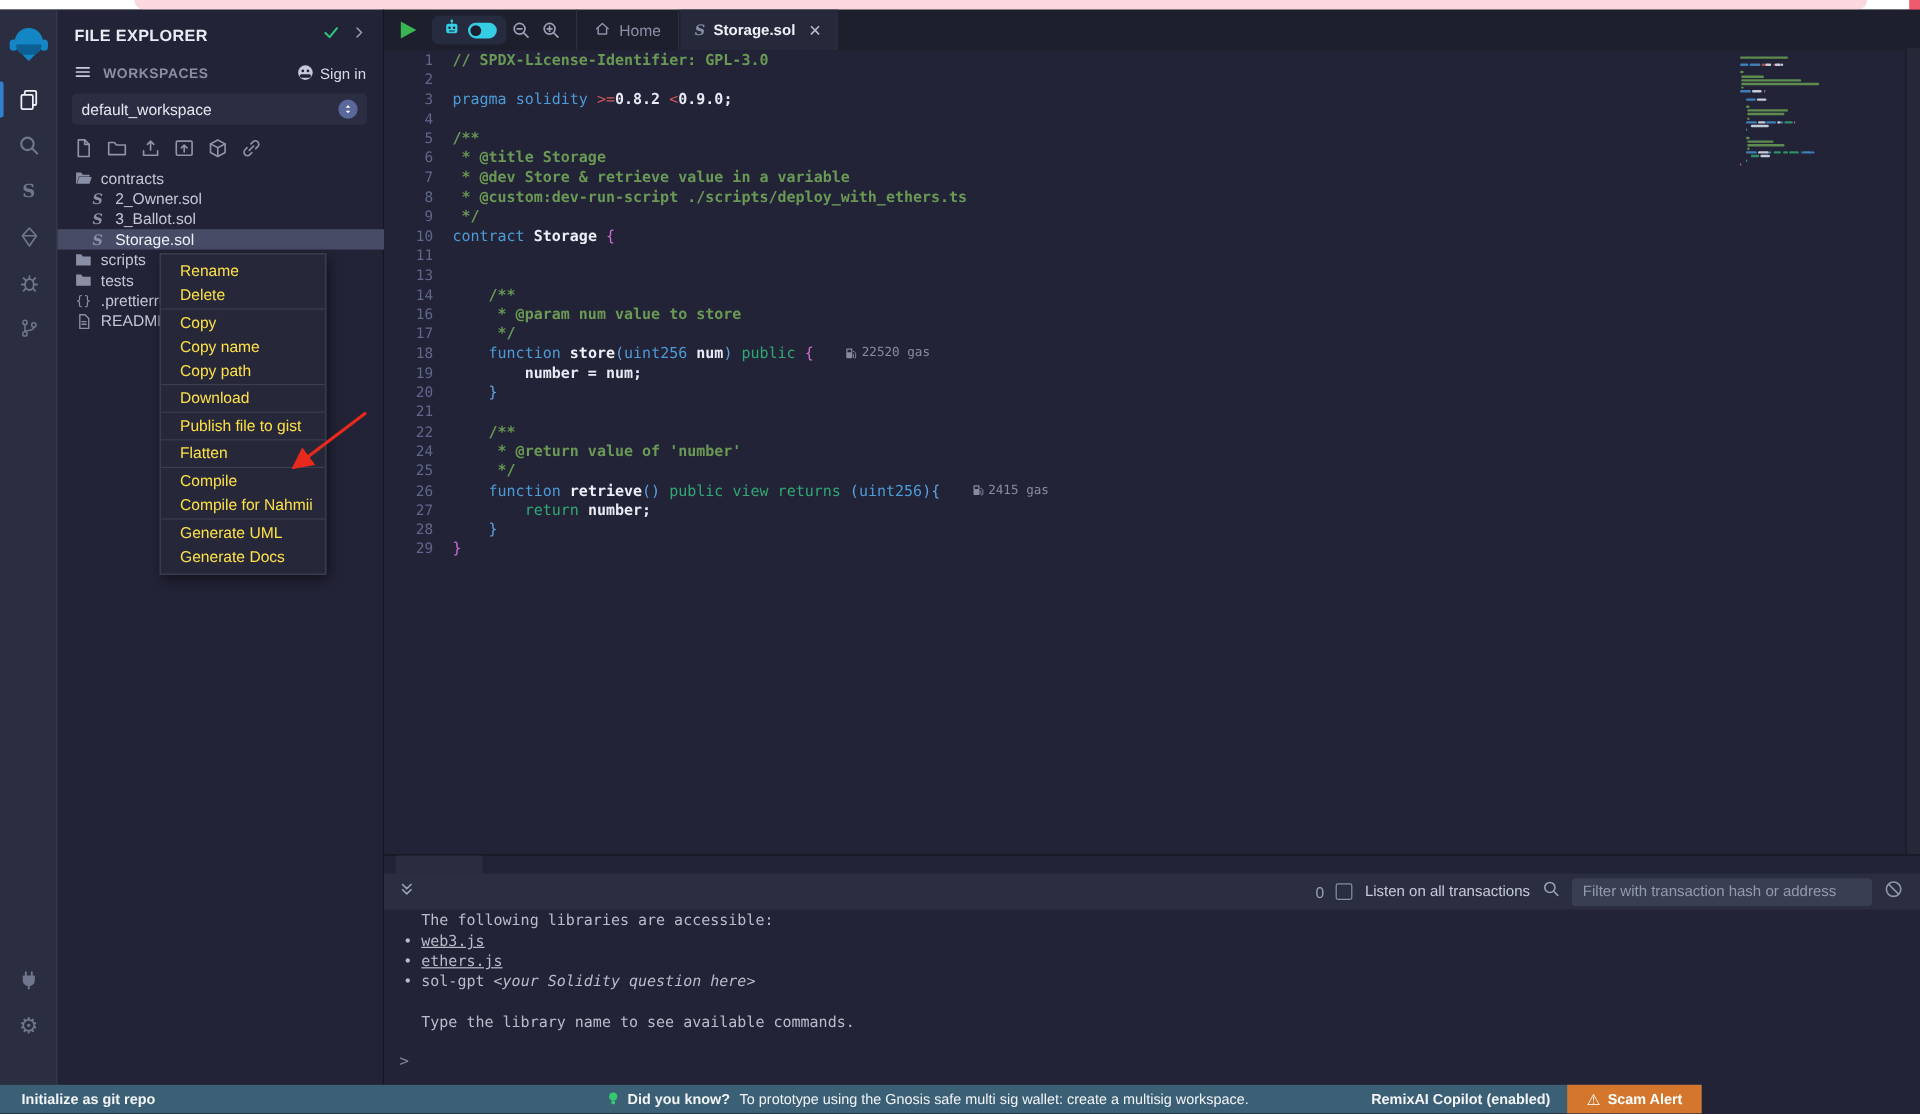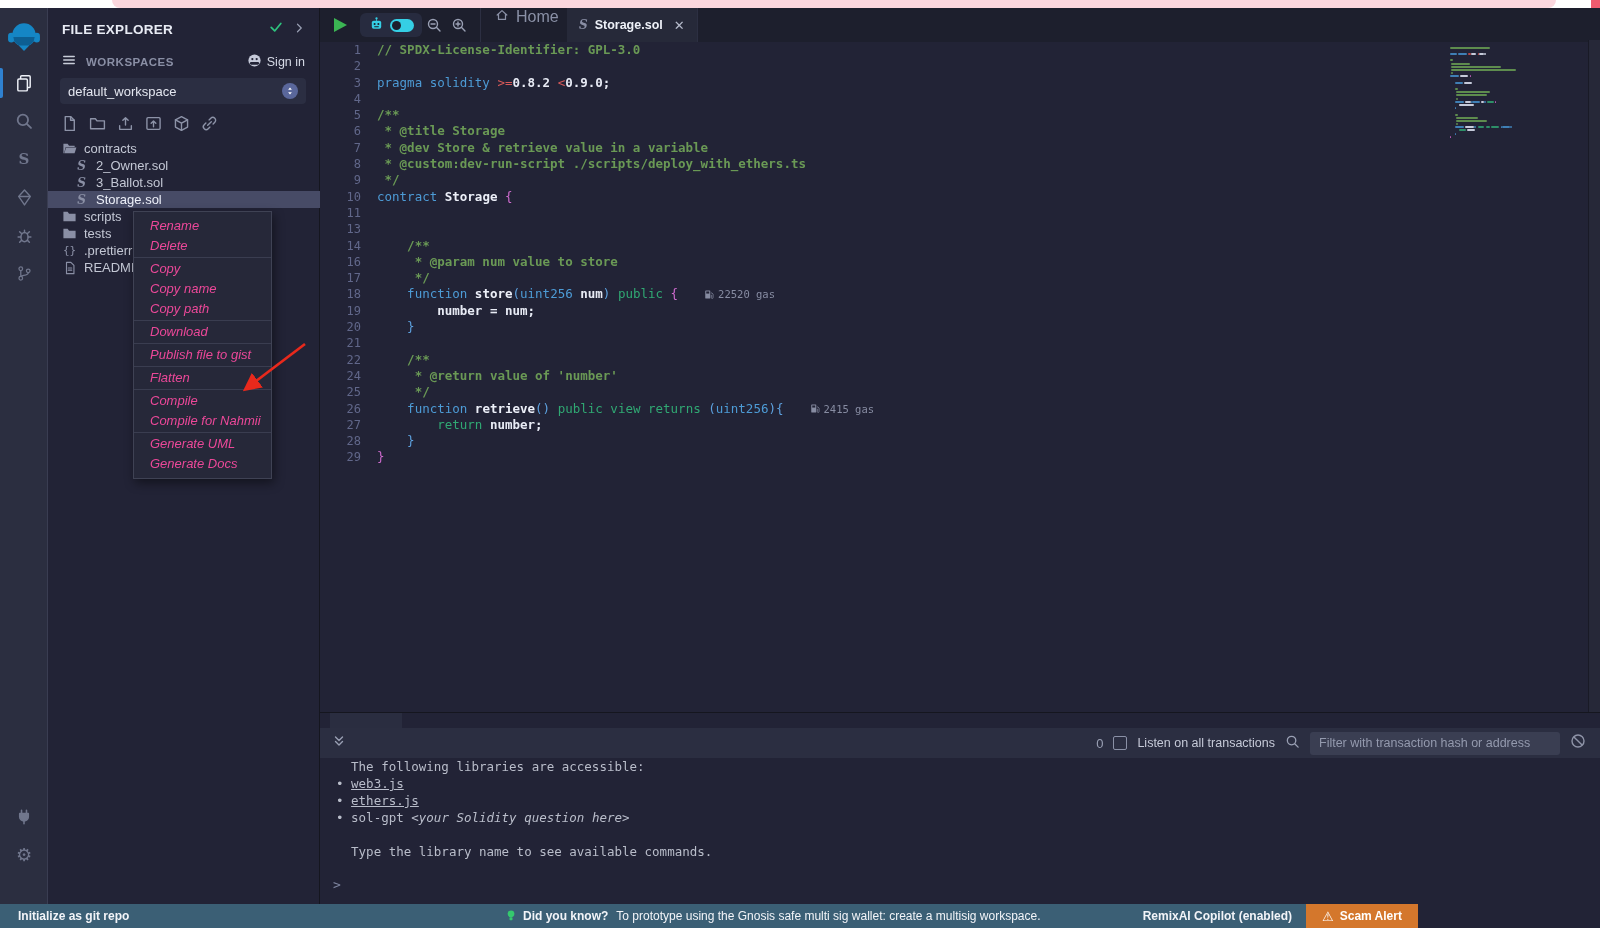--- a/index.html
+++ b/index.html
@@ -38,35 +38,35 @@
   
   #file-tree { position:absolute; left:0; top:132px; width:272px; }
   .tree-row { height:17px; display:flex; align-items:center; font-size:13px; color:#c3c7d4; white-space:nowrap; overflow:hidden; }
   .tree-row .ticon { width:15px; display:flex; justify-content:center; margin-right:7px; color:#8a8fa5; flex:none; }
   .tree-row.sel { background:#474b66; color:#eceff8; }
   .braces-glyph { font-size:11px; color:#8a8fa5; font-family:"DejaVu Sans Mono", monospace; }
   .sol-glyph { font-size:12px; color:#8a8fa5; font-family:"DejaVu Serif", serif; font-weight:bold; font-style:italic; }
 
   
   #context-menu { left:133px; top:211px; width:139px; background:#262839; border:1px solid #3f4254; box-shadow:2px 4px 10px rgba(0,0,0,.45); padding:4px 0; z-index:30; }
-  .cm-item { height:20px; line-height:20px; padding-left:16px; font-size:13px; color:#ec4899;font-style:italic; }
+  .cm-item { height:20px; line-height:20px; padding-left:16px; font-size:13px; color:#fde047; }
   .cm-div { height:1px; background:#3a3d50; margin:1px 0; }
 
   
   #red-arrow { left:233px; top:336px; width:84px; height:64px; z-index:40; }
 
   
   #top-bar { left:320px; top:8px; width:1280px; height:34px; background:#1d1f2d; }
   #play-btn { position:absolute; left:14px; top:10px; width:0; height:0; border-left:13px solid #3bb553; border-top:7.5px solid transparent; border-bottom:7.5px solid transparent; }
   #ai-box { position:absolute; left:40px; top:5px; width:62px; height:24px; background:#272b3f; border-radius:6px; display:flex; align-items:center; justify-content:center; gap:6px; color:#35cfe5; }
   .toggle-pill { width:24px; height:13px; border-radius:7px; background:#35cfe5; position:relative; }
   .toggle-pill .knob { position:absolute; left:2px; top:2px; width:9px; height:9px; border-radius:50%; background:#1d1f2d; }
   #zoom-out-btn { position:absolute; left:106px; top:9px; color:#9aa0b4; }
   #zoom-in-btn  { position:absolute; left:131px; top:9px; color:#9aa0b4; }
-  #tab-home { position:absolute; left:160px; top:0; height:34px; display:flex; align-items:flex-start; gap:7px; padding:0 14px; color:#8a90a6; font-size:16px; border-right:1px solid #2c2f42; border-left:1px solid #2c2f42; }
+  #tab-home { position:absolute; left:160px; top:0; height:34px; display:flex; align-items:center; gap:7px; padding:0 14px; color:#8a90a6; font-size:13px; border-right:1px solid #2c2f42; border-left:1px solid #2c2f42; }
   #tab-active { position:absolute; left:247px; top:0; height:34px; display:flex; align-items:center; gap:7px; padding:0 12px; background:#262939; color:#eef1f8; font-size:12.5px; font-weight:600; border-right:1px solid #2c2f42; }
   #tab-active .close { color:#b6bbcc; font-weight:400; font-size:13px; margin-left:4px; }
 
   
   #editor { left:320px; top:42px; width:1268px; height:670px; background:#222336; overflow:hidden; }
   .code-line { display:flex; height:16.3px; line-height:16.3px; font-family:"DejaVu Sans Mono", monospace; font-size:12.5px; }
   .code-line .gut { width:57px; flex:none; text-align:right; padding-right:16px; color:#61678a; font-size:12px; }
   .code-line pre { font-family:inherit; white-space:pre; }
   .tk-c { color:#6a9955;font-weight:bold; } .tk-k { color:#4d9bd6; } .tk-g { color:#30a873; }
   .tk-p { color:#cf6bcf; } .tk-b { color:#5ea2e0; } .tk-t { color:#ccd1e3; }

